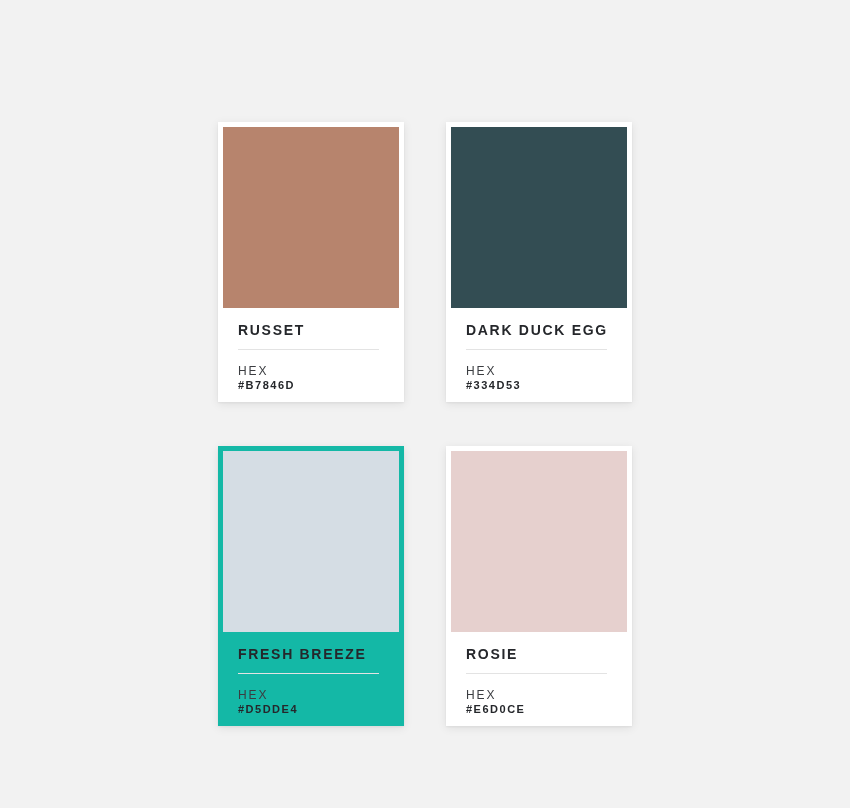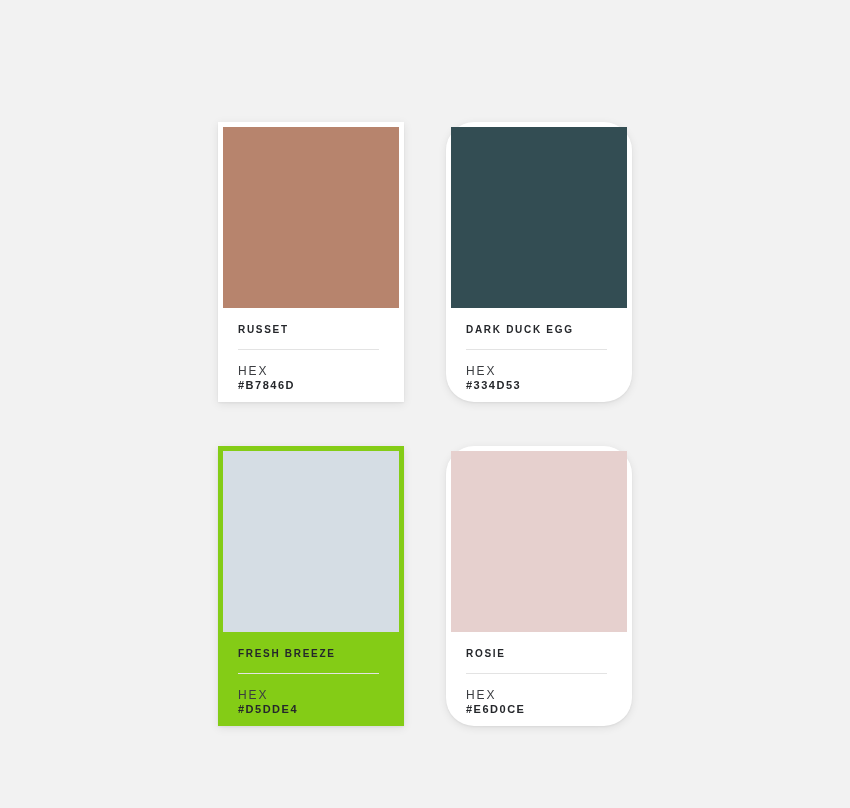--- a/index.html
+++ b/index.html
@@ -28,34 +28,34 @@
     height: 280px;
     background: #ffffff;
     padding: 5px 5px 0 5px;
     box-shadow: 0 2px 9px rgba(0, 0, 0, 0.085),
                 0 1px 2px rgba(0, 0, 0, 0.05);
   }
 
   .card-r0 { top: 122px; }
   .card-r1 { top: 446px; }
   .card-c0 { left: 218px; }
-  .card-c1 { left: 446px; border-radius: 28px; }
+  .card-c1 { left: 446px; }
 
   .color-chip {
     width: 176px;
     height: 181px;
     display: block;
   }
 
   .card-body {
     padding: 16px 15px 0 15px;
   }
 
   .color-name {
-    font-size: 10px;
+    font-size: 14px;
     font-weight: bold;
     letter-spacing: 1.7px;
     color: #25272b;
     text-transform: uppercase;
     line-height: 12px;
     white-space: nowrap;
   }
 
   .card-divider {
     margin: 13px 5px 0 0;
@@ -110,21 +110,21 @@
     <div class="card-body">
       <div class="color-name">DARK DUCK EGG</div>
       <hr class="card-divider" style="background: rgb(227, 227, 227);">
       <div class="hex-block">
         <div class="hex-label">HEX</div>
         <div class="hex-value">#334D53</div>
       </div>
     </div>
   </div>
 
-  <div class="swatch-card card-r1 card-c0" style="background: #84cc16;">
+  <div class="swatch-card card-r1 card-c0" style="background: #14b8a6;">
     <div class="color-chip" style="background: rgb(213, 221, 228);"></div>
     <div class="card-body">
       <div class="color-name">FRESH BREEZE</div>
       <hr class="card-divider" style="background: rgb(227, 227, 227);">
       <div class="hex-block">
         <div class="hex-label">HEX</div>
         <div class="hex-value">#D5DDE4</div>
       </div>
     </div>
   </div>

